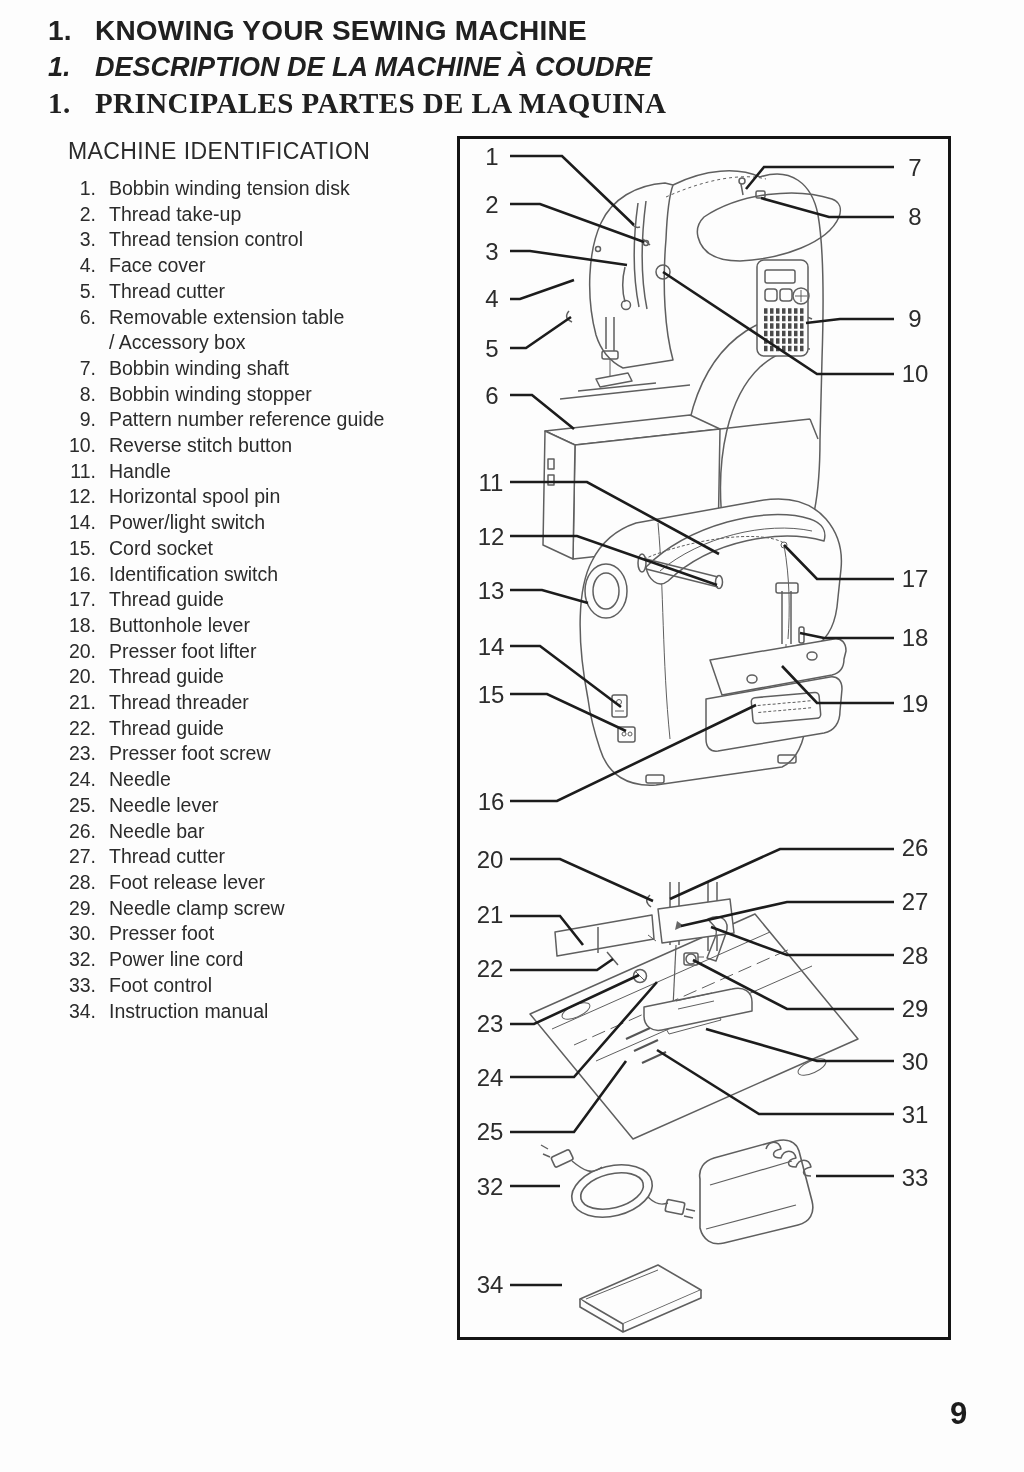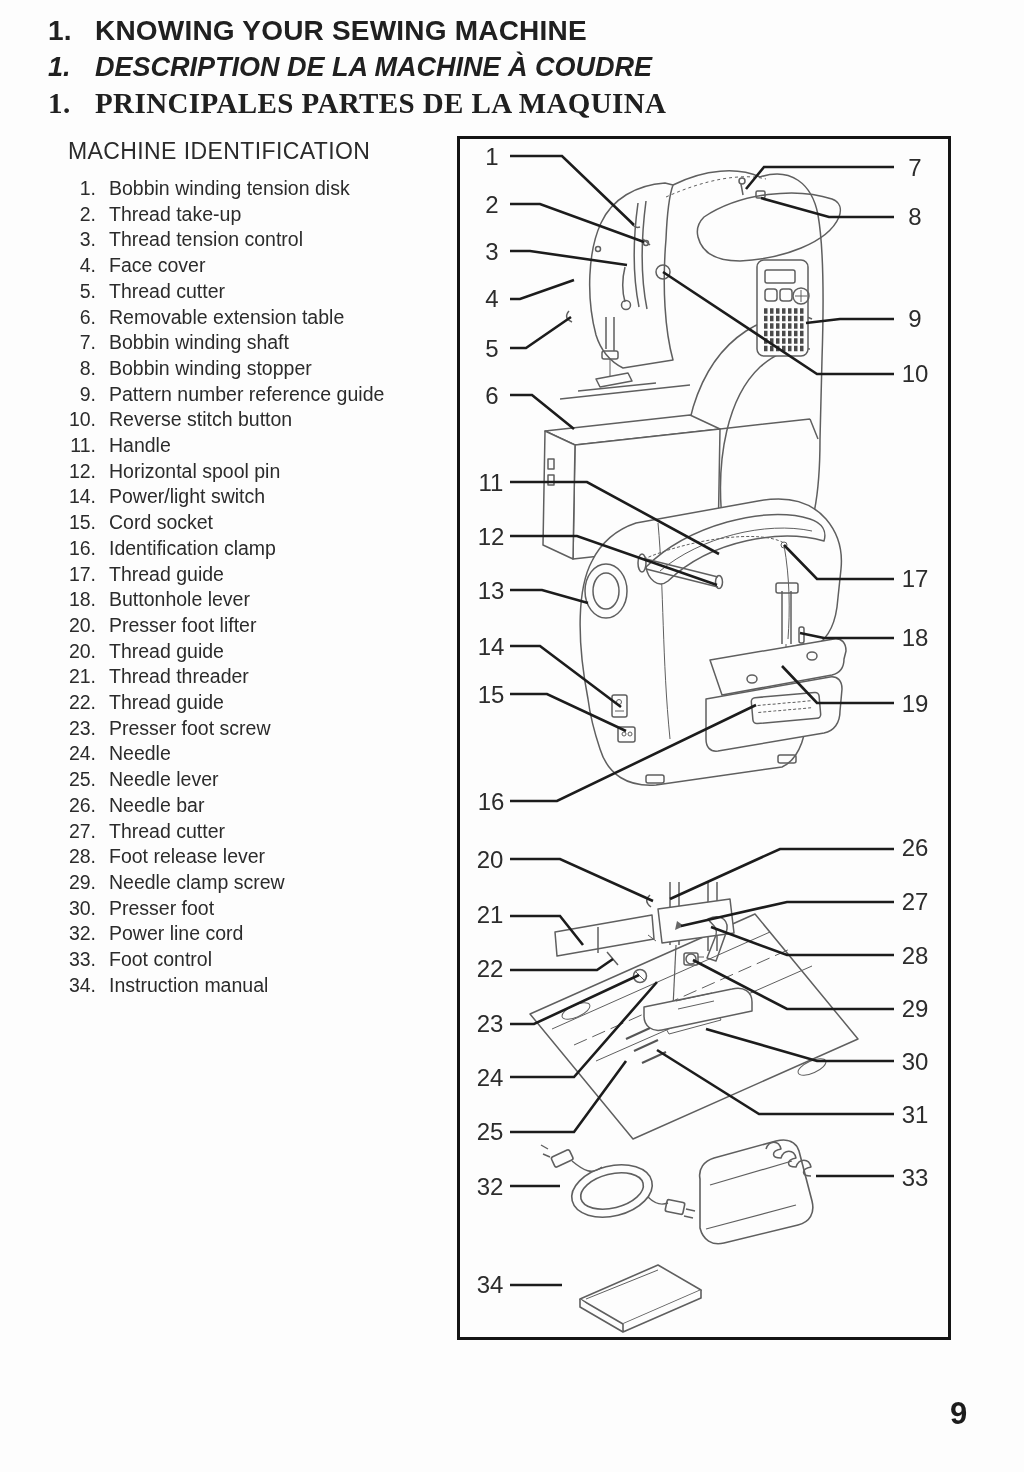--- a/index.html
+++ b/index.html
@@ -68,20 +68,24 @@
       </div>
       <div class="prow">
         <span class="pnum">5.</span>
         <span class="plbl">Thread cutter</span>
       </div>
       <div class="prow">
         <span class="pnum">6.</span>
         <span class="plbl">Removable extension table</span>
       </div>
       <div class="prow">
+        <span class="pnum"></span>
+        <span class="plbl">/ Accessory box</span>
+      </div>
+      <div class="prow">
         <span class="pnum">7.</span>
         <span class="plbl">Bobbin winding shaft</span>
       </div>
       <div class="prow">
         <span class="pnum">8.</span>
         <span class="plbl">Bobbin winding stopper</span>
       </div>
       <div class="prow">
         <span class="pnum">9.</span>
         <span class="plbl">Pattern number reference guide</span>
@@ -101,21 +105,21 @@
       <div class="prow">
         <span class="pnum">14.</span>
         <span class="plbl">Power/light switch</span>
       </div>
       <div class="prow">
         <span class="pnum">15.</span>
         <span class="plbl">Cord socket</span>
       </div>
       <div class="prow">
         <span class="pnum">16.</span>
-        <span class="plbl">Identification clamp</span>
+        <span class="plbl">Identification switch</span>
       </div>
       <div class="prow">
         <span class="pnum">17.</span>
         <span class="plbl">Thread guide</span>
       </div>
       <div class="prow">
         <span class="pnum">18.</span>
         <span class="plbl">Buttonhole lever</span>
       </div>
       <div class="prow">

